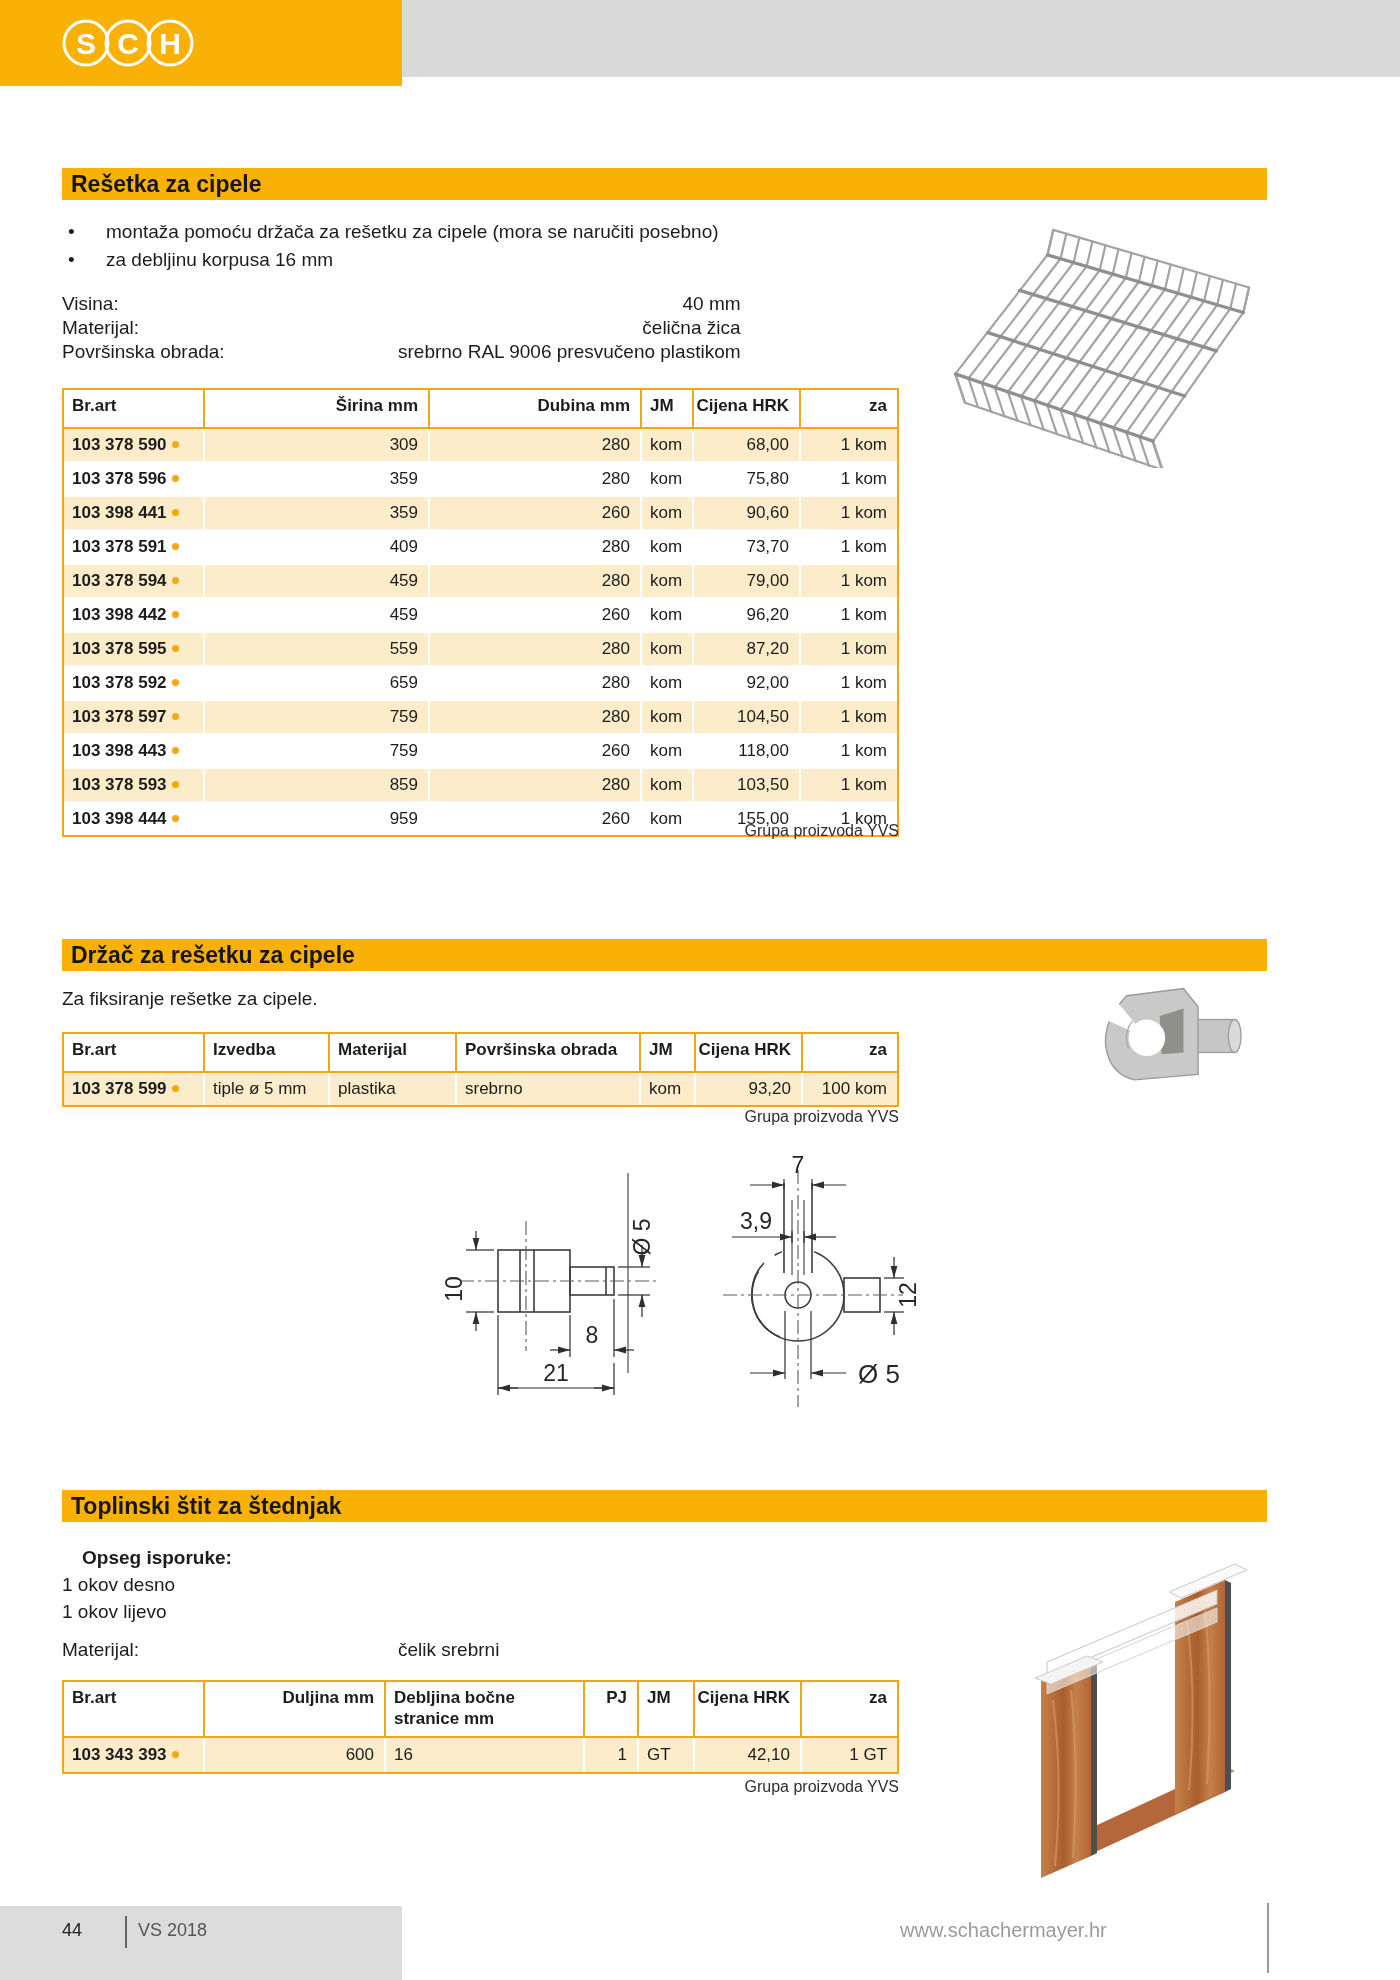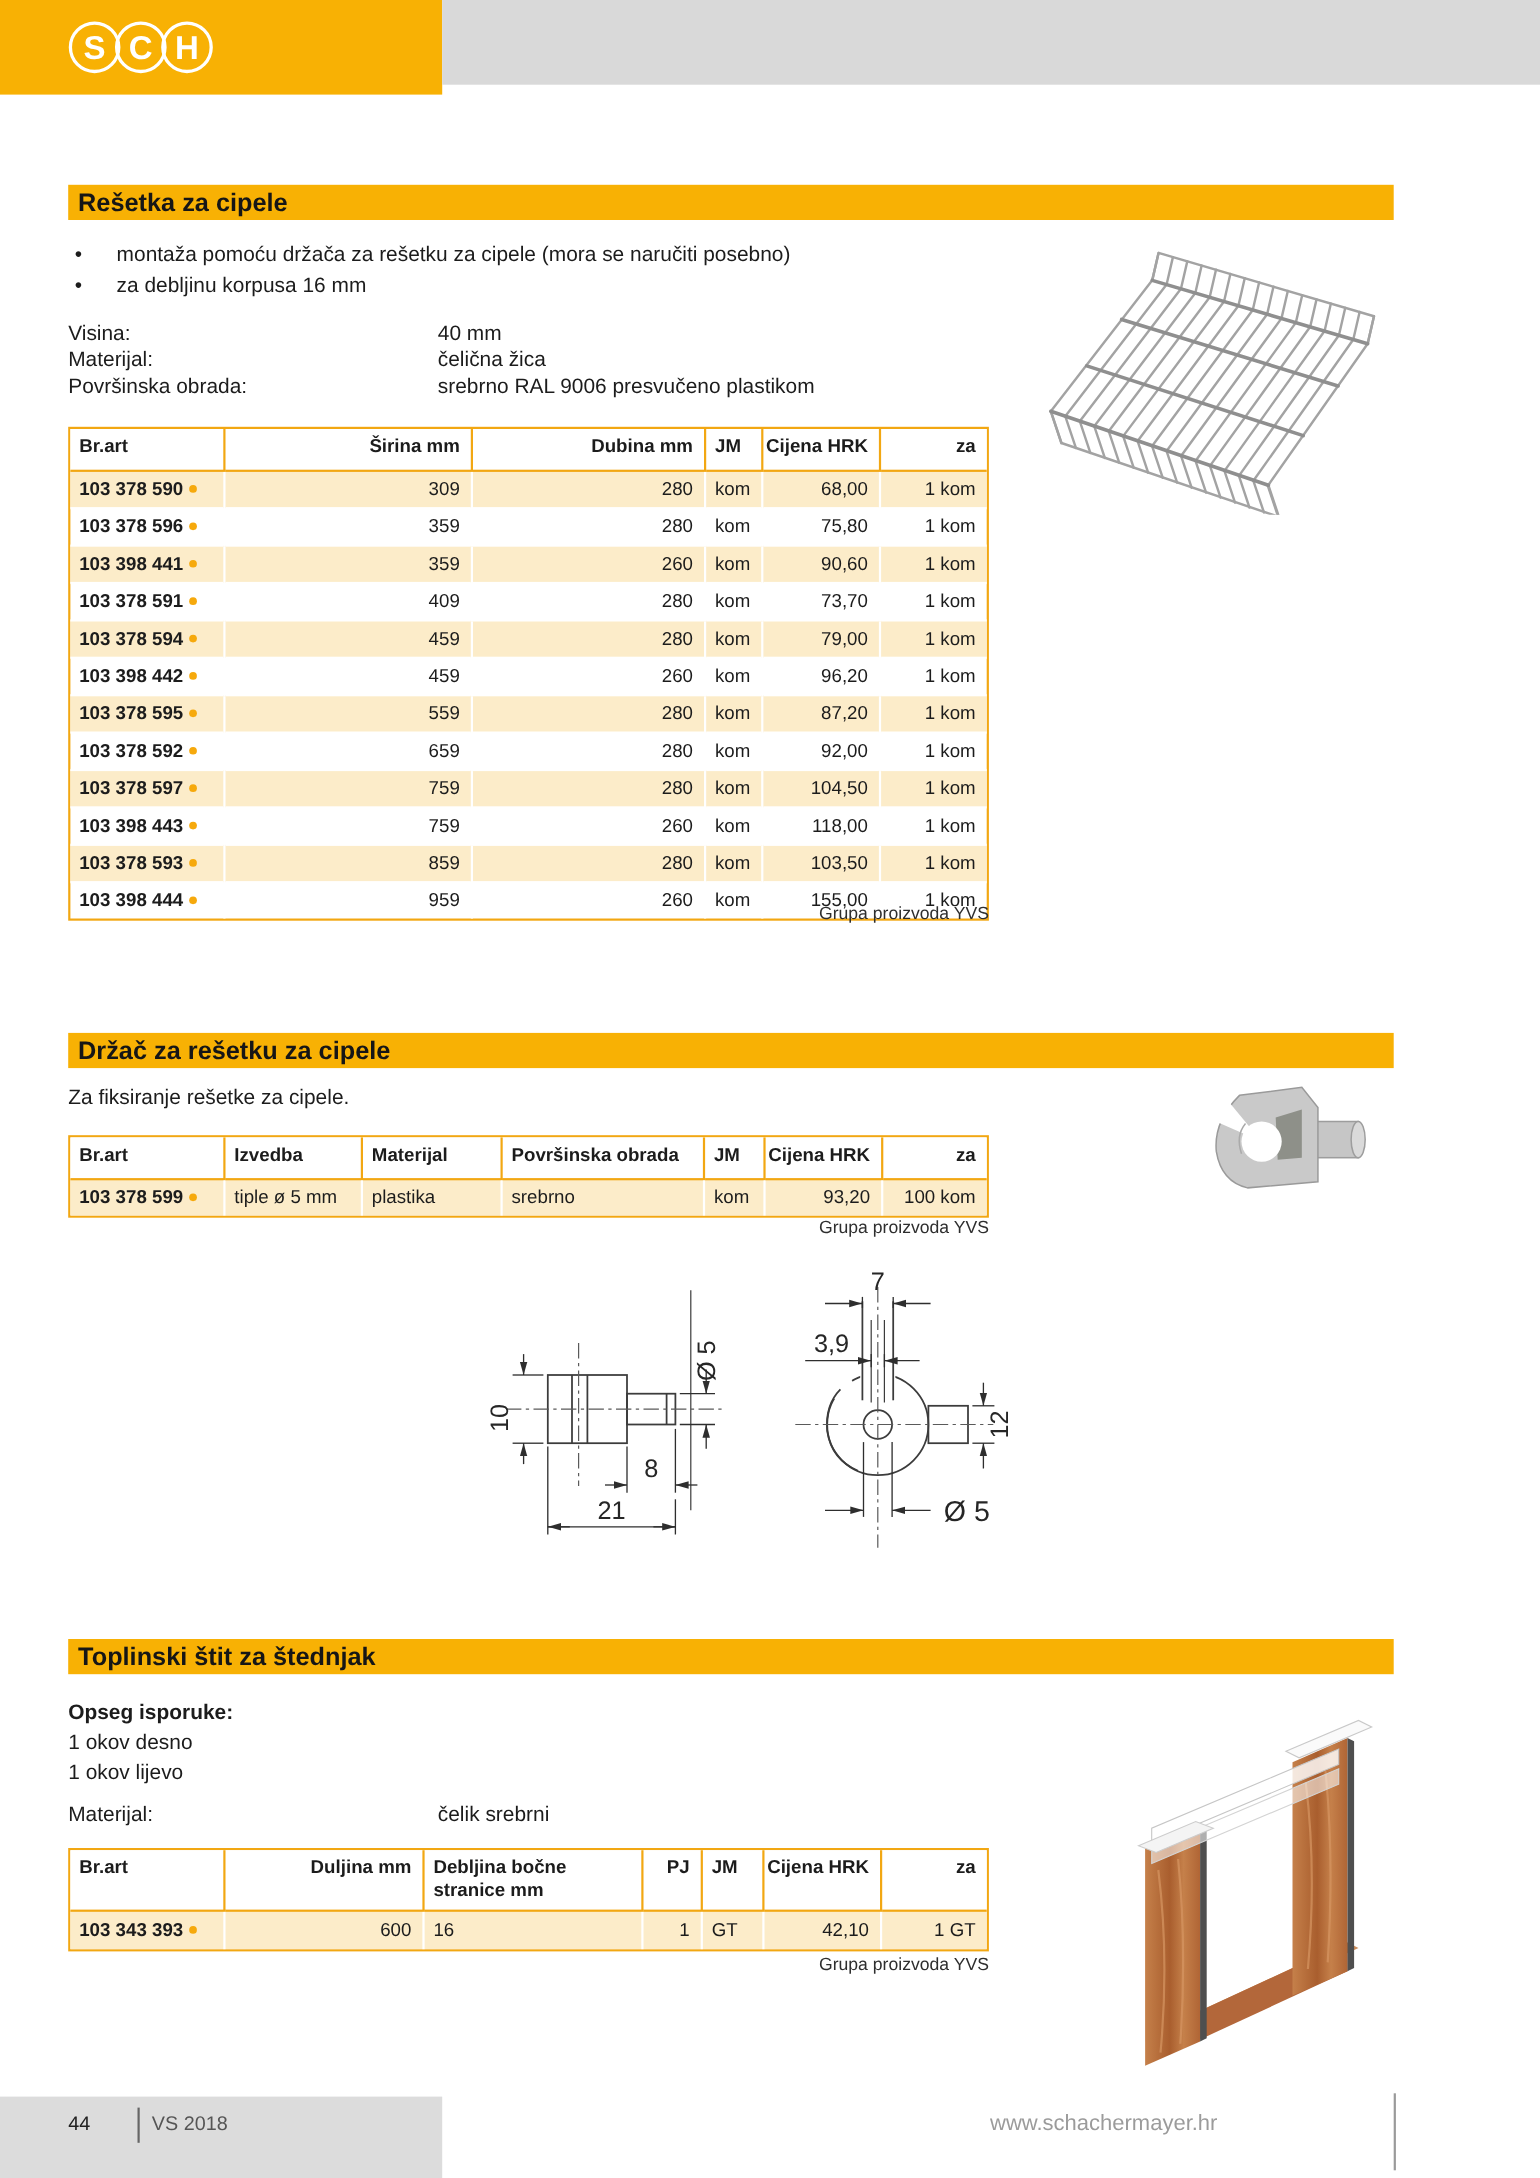--- a/index.html
+++ b/index.html
@@ -15,21 +15,21 @@
   .bar{left:62px;width:1205px;height:32px;background:#F8B104;
        font-weight:bold;font-size:23px;line-height:32px;padding-left:9px;box-sizing:border-box;color:#161616;}
 
   
   .bullets{left:62px;width:820px;font-size:19px;line-height:28px;}
   .bullet{display:flex;}
   .bullet .b-dot{width:38px;text-align:left;padding-left:6px;}
 
   
   .specs{left:62px;font-size:19px;line-height:24px;}
-  .spec{display:flex;}
+  .spec{display:flex;justify-content:space-between;}
   .spec .lab{width:336px;}
 
   
   .tblwrap{border:2px solid #F2A712;background:#fff;left:62px;width:837px;box-sizing:border-box;}
   table{width:100%;border-collapse:collapse;table-layout:fixed;font-size:17px;}
   thead th{background:#fff;font-weight:bold;border-bottom:2px solid #F2A712;border-right:2px solid #F2A712;
            vertical-align:top;padding-top:6px;height:30px;box-sizing:content-box;}
   thead th:last-child{border-right:none;}
   tbody td{border-right:2px solid #fff;height:30px;vertical-align:middle;}
   tbody td:last-child{border-right:none;}
@@ -53,21 +53,21 @@
   .t3 td:nth-child(1){font-weight:bold;}
   .t3 th:nth-child(2),.t3 td:nth-child(2),.t3 th:nth-child(4),.t3 td:nth-child(4),
   .t3 th:nth-child(6),.t3 td:nth-child(6),.t3 th:nth-child(7),.t3 td:nth-child(7){text-align:right;padding-right:10px;}
   .t3 th:nth-child(3),.t3 td:nth-child(3),.t3 th:nth-child(5),.t3 td:nth-child(5){text-align:left;padding-left:8px;}
 
   .dot{display:inline-block;width:7px;height:7px;border-radius:50%;background:#F6A90C;margin-left:5px;vertical-align:2px;}
 
   .note{font-size:16px;color:#2e2e2e;width:837px;left:62px;text-align:right;}
 
   .desc{left:62px;font-size:19px;}
-  .bold{font-weight:bold;}
+  .bold{font-weight:bold;margin-left:20px;}
 
   
   .foot-gray{left:0;top:1906px;width:402px;height:74px;background:#DCDCDC;}
   .foot-page{left:62px;top:1920px;font-size:18px;font-weight:normal;color:#222;}
   .foot-div{left:125px;top:1916px;width:2px;height:32px;background:#666;}
   .foot-cat{left:138px;top:1920px;font-size:18px;color:#555;}
   .foot-web{left:900px;top:1919px;width:358px;font-size:20px;color:#9B9B9B;}
   .foot-line{left:1267px;top:1903px;width:2px;height:70px;background:#9a9a9a;}
 
   svg text{font-family:"Liberation Sans",sans-serif;}

